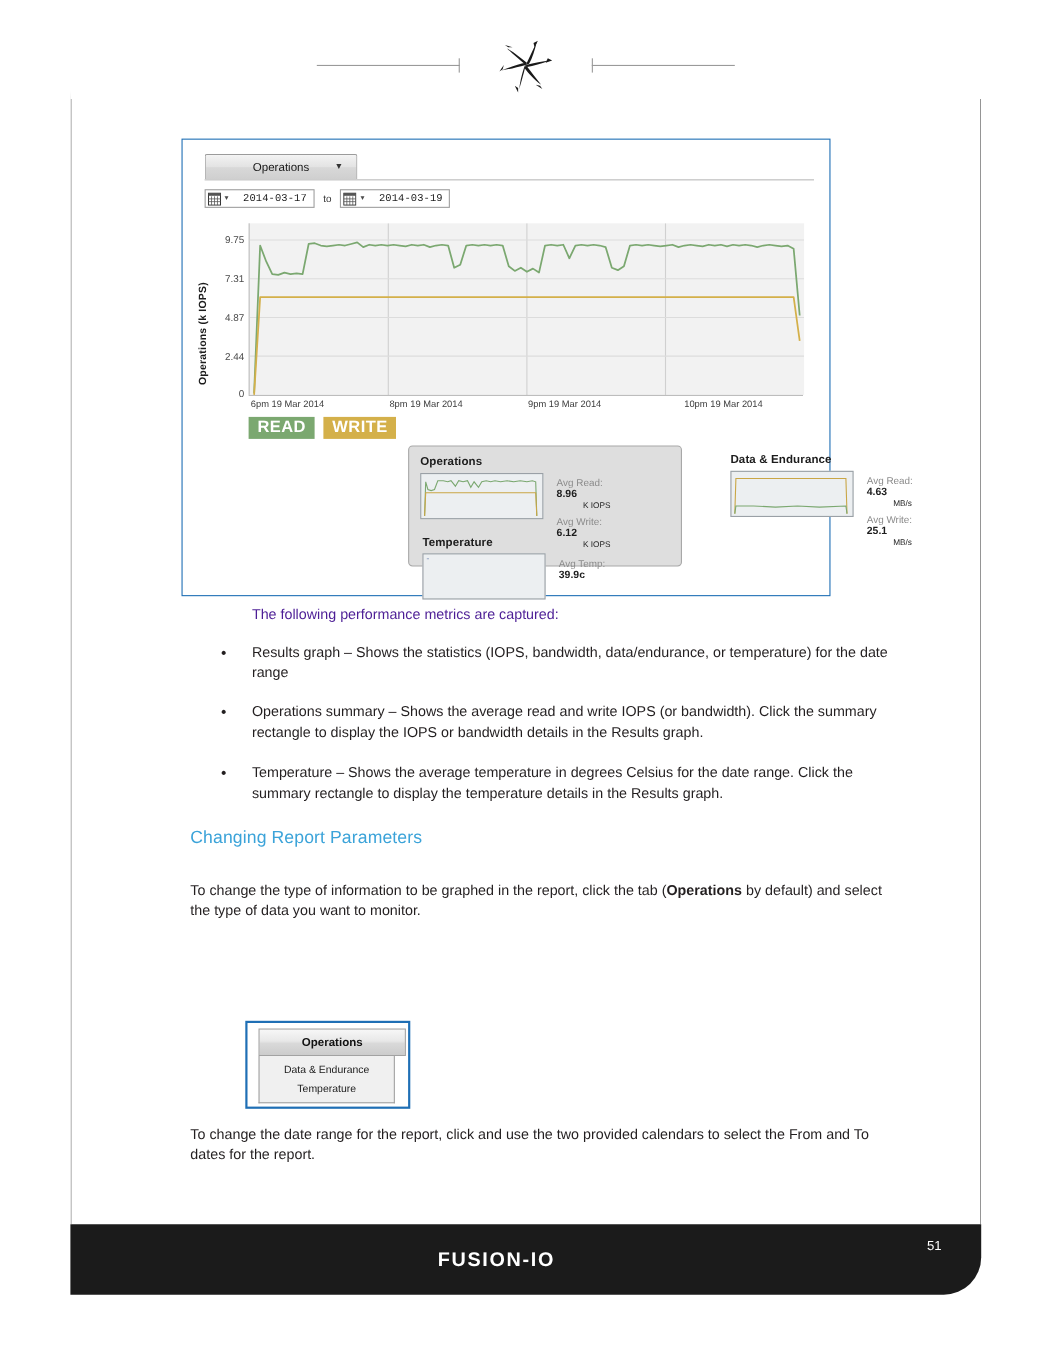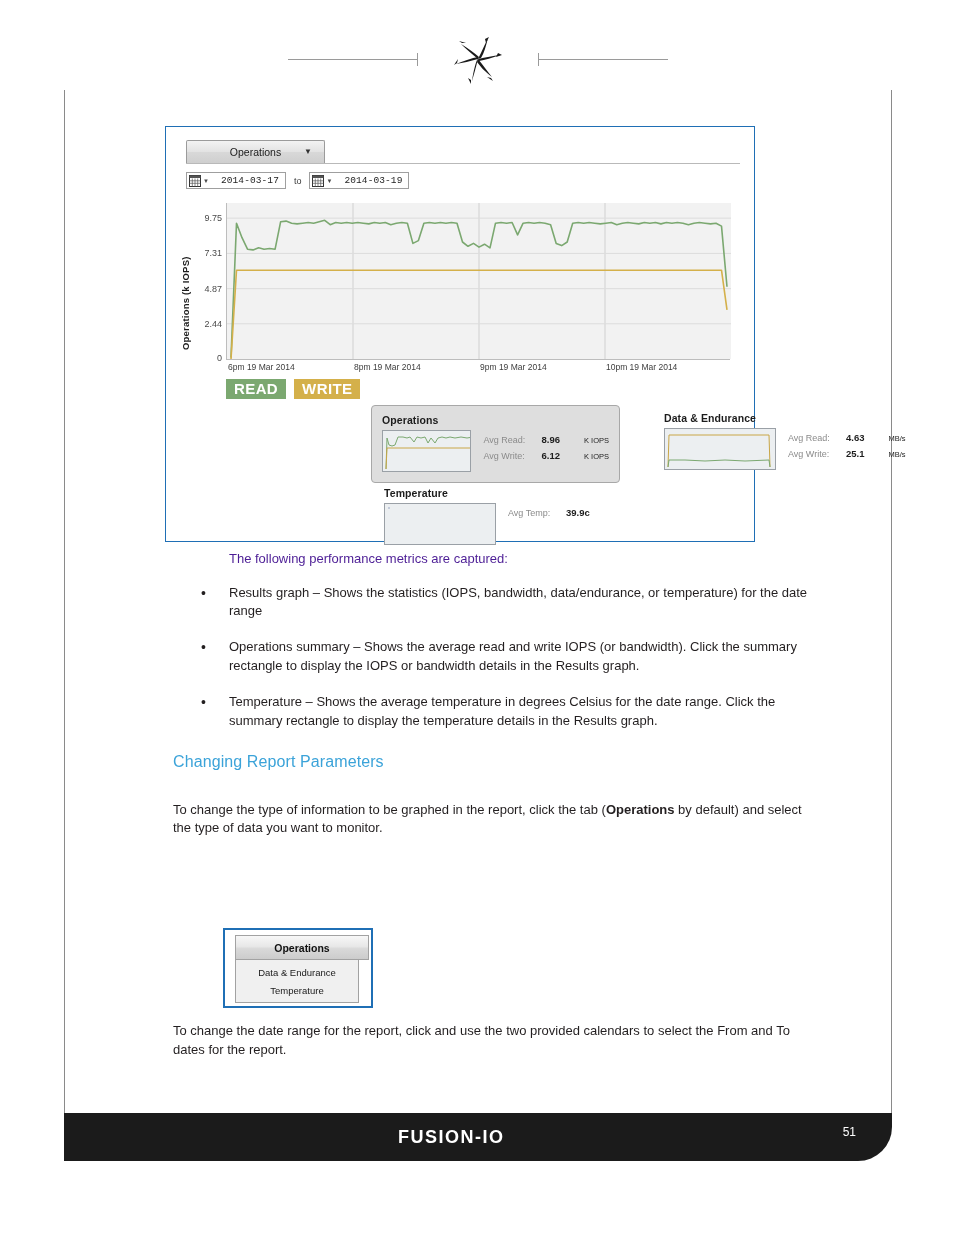--- a/index.html
+++ b/index.html
@@ -164,21 +164,21 @@
     border: 1px solid #9aa0a6;
     background: #eceff1;
     box-sizing: border-box;
     position: relative;
     overflow: hidden;
   }
   .spark svg { display: block; }
   .stats { margin-left: 12px; padding-top: 4px; }
   .stat-line {
     display: flex; align-items: baseline;
-    font-size: 9px; margin-bottom: 5px; white-space: nowrap;
+    font-size: 9px; margin-bottom: 5px; white-space: nowrap; flex-direction: column;
   }
   .stat-lbl { color: #8b8b8b; width: 58px; }
   .stat-val { color: #1d1d1d; font-weight: bold; font-size: 9.5px; }
   .stat-unit { font-size: 7.5px; font-weight: normal; color: #1d1d1d; padding-left: 24px; }
 
   .card-ops {
     left: 205px; top: 0px;
     width: 249px;
     background: #dedede;
     border: 1px solid #a8a8a8;
@@ -244,21 +244,21 @@
   }
   .dd-item {
     font-size: 9.5px; color: #1a1a1a; text-align: center;
     padding: 3px 0 4px 0;
   }
 
   
   .footer {
     position: absolute;
     left: 64px; top: 1113px;
-    width: 828px; height: 48px;
+    width: 828px; height: 64px;
     background: #1b1b1b;
     border-bottom-right-radius: 34px;
     box-sizing: border-box;
   }
   .footer-logo {
     position: absolute; left: 334px; top: 50%;
     transform: translateY(-50%);
   }
   .pagenum {
     position: absolute; right: 36px; top: 12px;
@@ -341,21 +341,21 @@
             <line x1="0" x2="504" y1="85.65555555555557" y2="85.65555555555557" stroke="#dcdcdc" stroke-width="1"></line>
             <line x1="0" x2="504" y1="120.75555555555556" y2="120.75555555555556" stroke="#dcdcdc" stroke-width="1"></line>
             <polyline points="4.0,154.6 9.5,20.2 15.0,34.7 20.5,46.2 26.0,46.9 31.6,44.8 37.1,46.2 42.6,45.5 48.1,46.2 53.6,18.8 59.1,18.1 64.6,20.2 70.1,20.9 75.6,20.2 81.2,19.5 86.7,20.2 92.2,18.8 97.7,17.3 103.2,21.7 108.7,19.5 114.2,20.2 119.7,19.5 125.2,20.2 130.8,19.5 136.3,20.2 141.8,20.9 147.3,19.5 152.8,20.2 158.3,19.5 163.8,21.7 169.3,20.2 174.8,19.5 180.4,20.2 185.9,40.4 191.4,37.6 196.9,20.2 202.4,19.5 207.9,20.2 213.4,19.5 218.9,20.2 224.4,19.5 230.0,20.2 235.5,39.0 241.0,43.3 246.5,40.4 252.0,44.1 257.5,41.2 263.0,44.8 268.5,20.2 274.0,19.5 279.6,20.2 285.1,19.5 290.6,31.8 296.1,20.2 301.6,19.5 307.1,20.2 312.6,19.5 318.1,20.2 323.6,21.7 329.2,40.4 334.7,42.6 340.2,39.0 345.7,20.2 351.2,19.5 356.7,20.2 362.2,19.5 367.7,20.2 373.2,20.9 378.8,20.2 384.3,19.5 389.8,21.7 395.3,20.2 400.8,19.5 406.3,20.2 411.8,20.9 417.3,19.5 422.8,20.2 428.4,19.5 433.9,20.9 439.4,19.5 444.9,20.2 450.4,19.5 455.9,20.2 461.4,21.7 466.9,20.2 472.4,19.5 478.0,20.2 483.5,20.9 489.0,20.2 494.5,23.1 500.0,83.8" fill="none" stroke="#7ba870" stroke-width="1.6" stroke-linejoin="round"></polyline>
             <polyline points="4.0,156.0 9.5,67.2 15.0,67.2 20.5,67.2 26.0,67.2 31.6,67.2 37.1,67.2 42.6,67.2 48.1,67.2 53.6,67.2 59.1,67.2 64.6,67.2 70.1,67.2 75.6,67.2 81.2,67.2 86.7,67.2 92.2,67.2 97.7,67.2 103.2,67.2 108.7,67.2 114.2,67.2 119.7,67.2 125.2,67.2 130.8,67.2 136.3,67.2 141.8,67.2 147.3,67.2 152.8,67.2 158.3,67.2 163.8,67.2 169.3,67.2 174.8,67.2 180.4,67.2 185.9,67.2 191.4,67.2 196.9,67.2 202.4,67.2 207.9,67.2 213.4,67.2 218.9,67.2 224.4,67.2 230.0,67.2 235.5,67.2 241.0,67.2 246.5,67.2 252.0,67.2 257.5,67.2 263.0,67.2 268.5,67.2 274.0,67.2 279.6,67.2 285.1,67.2 290.6,67.2 296.1,67.2 301.6,67.2 307.1,67.2 312.6,67.2 318.1,67.2 323.6,67.2 329.2,67.2 334.7,67.2 340.2,67.2 345.7,67.2 351.2,67.2 356.7,67.2 362.2,67.2 367.7,67.2 373.2,67.2 378.8,67.2 384.3,67.2 389.8,67.2 395.3,67.2 400.8,67.2 406.3,67.2 411.8,67.2 417.3,67.2 422.8,67.2 428.4,67.2 433.9,67.2 439.4,67.2 444.9,67.2 450.4,67.2 455.9,67.2 461.4,67.2 466.9,67.2 472.4,67.2 478.0,67.2 483.5,67.2 489.0,67.2 494.5,67.2 500.0,106.9" fill="none" stroke="#d4b04a" stroke-width="1.6" stroke-linejoin="round"></polyline>
           </svg>
     </div>
     <div class="xaxis" id="xaxis">
           <div class="xtick" style="left: 2px;">6pm 19 Mar 2014</div>
           <div class="xtick" style="left: 128px;">8pm 19 Mar 2014</div>
           <div class="xtick" style="left: 254px;">9pm 19 Mar 2014</div>
-          <div class="xtick" style="left: 380px;">10pm 19 Mar 2014</div>
+          <div class="xtick" style="left: 396px;">10pm 19 Mar 2014</div>
         </div>
     <div class="legend">
       <span class="legend-chip" style="background: rgb(123, 168, 112);">READ</span>
       <span class="legend-chip" style="background: rgb(212, 176, 74);">WRITE</span>
     </div>
   </div>
 
   <div class="summaries">
 
     <div class="card card-ops">

